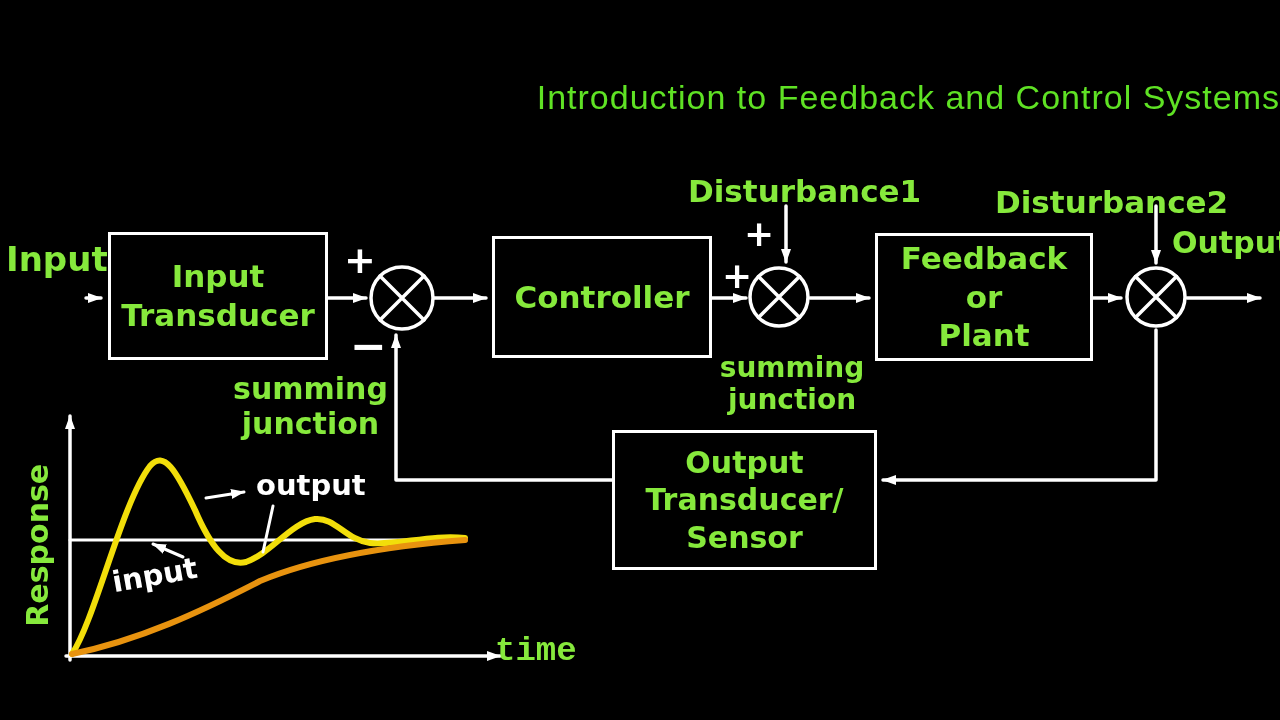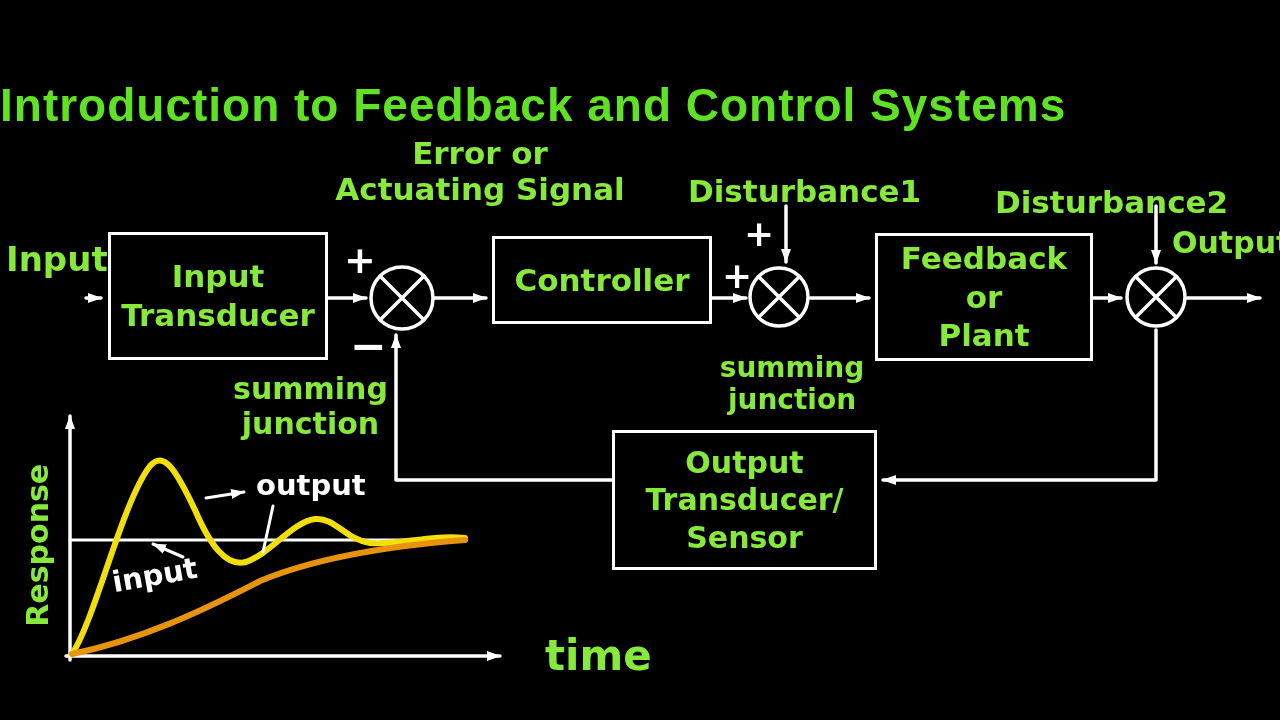--- a/index.html
+++ b/index.html
@@ -1,22 +1,22 @@
 <!DOCTYPE html>
 <html style="--background: #000000; --title-green: #5fe224; --label-green: #86e93c; --white: #ffffff; --yellow: #f2de0a; --orange: #e8930f;"><head>
 <meta charset="utf-8">
 <style>
   html,body{margin:0;padding:0;background:#000;}
   #stage{
     position:relative;width:1280px;height:720px;background:var(--background,#000);
     overflow:hidden;font-family:"DejaVu Sans",sans-serif;
   }
   .title{
-    position:absolute;left:0;right:0;top:78px;text-align:left;
-    font-family:"Liberation Sans",sans-serif;font-weight:bold;font-size:46px;
+    position:absolute;left:0;right:0;top:78px;text-align:right;
+    font-family:"Liberation Sans",sans-serif;font-weight:normal;font-size:34px;
     color:var(--title-green,#5fe224);letter-spacing:1px;
   }
   .hand{
     position:absolute;font-family:"DejaVu Sans",sans-serif;font-weight:700;
     color:var(--label-green,#86e93c);white-space:pre-line;line-height:1.15;
   }
   .white-hand{
     position:absolute;font-family:"DejaVu Sans",sans-serif;font-weight:700;
     color:var(--white,#fff);white-space:pre-line;line-height:1.1;
   }
@@ -87,39 +87,37 @@
 
     <path d="M 206 498 L 244 492" class="stroke-w" stroke-width="3" marker-end="url(#arw)"></path>
     <path d="M 273 506 L 263 552" class="stroke-w" stroke-width="3"></path>
     <path d="M 183 557 L 153 544" class="stroke-w" stroke-width="3" marker-end="url(#arw)"></path>
   </svg>
 
   <div class="title">Introduction to Feedback and Control Systems</div>
 
   <div class="block" style="left:108px;top:232px;width:220px;height:128px;">Input
 Transducer</div>
-  <div class="block" style="left:492px;top:236px;width:220px;height:88px;">Controller</div>
+  <div class="block" style="left:492px;top:236px;width:220px;height:122px;">Controller</div>
   <div class="block" style="left:875px;top:233px;width:218px;height:128px;">Feedback or
 Plant</div>
   <div class="block" style="left:612px;top:430px;width:265px;height:140px;font-size:30px;">Output
 Transducer/
 Sensor</div>
 
   <div class="hand" style="left:6px;top:240px;font-size:34px;">Input</div>
-  <div class="hand" style="left:330px;top:136px;width:300px;text-align:center;font-size:31px;">Error or
-Actuating Signal</div>
   <div class="hand" style="left:688px;top:158px;font-size:31px;margin-top:16px;">Disturbance1</div>
   <div class="hand" style="left:995px;top:158px;font-size:31px;margin-top:27px;">Disturbance2</div>
   <div class="hand" style="left:1172px;top:226px;font-size:30px;">Output</div>
   <div class="hand" style="left:228px;top:372px;width:165px;text-align:center;font-size:30px;">summing
 junction</div>
   <div class="hand" style="left:712px;top:352px;width:160px;text-align:center;font-size:28px;">summing
 junction</div>
   <div class="hand response-label">Response</div>
-  <div class="hand" style="left:545px;top:632px;font-size:42px;">time</div>
+  <div class="hand" style="left:495px;top:632px;font-size:34px;font-family:Liberation Mono, monospace;">time</div>
 
   <div class="white-hand" style="left:344px;top:240px;font-size:38px;">+</div>
   <div class="white-hand" style="left:350px;top:322px;font-size:44px;">−</div>
   <div class="white-hand" style="left:722px;top:256px;font-size:36px;">+</div>
   <div class="white-hand" style="left:744px;top:214px;font-size:36px;">+</div>
 
   <div class="white-hand" style="left:256px;top:470px;font-size:29px;">output</div>
   <div class="white-hand" style="left:112px;top:560px;font-size:29px;transform:rotate(-10deg);">input</div>
 
 </div>

